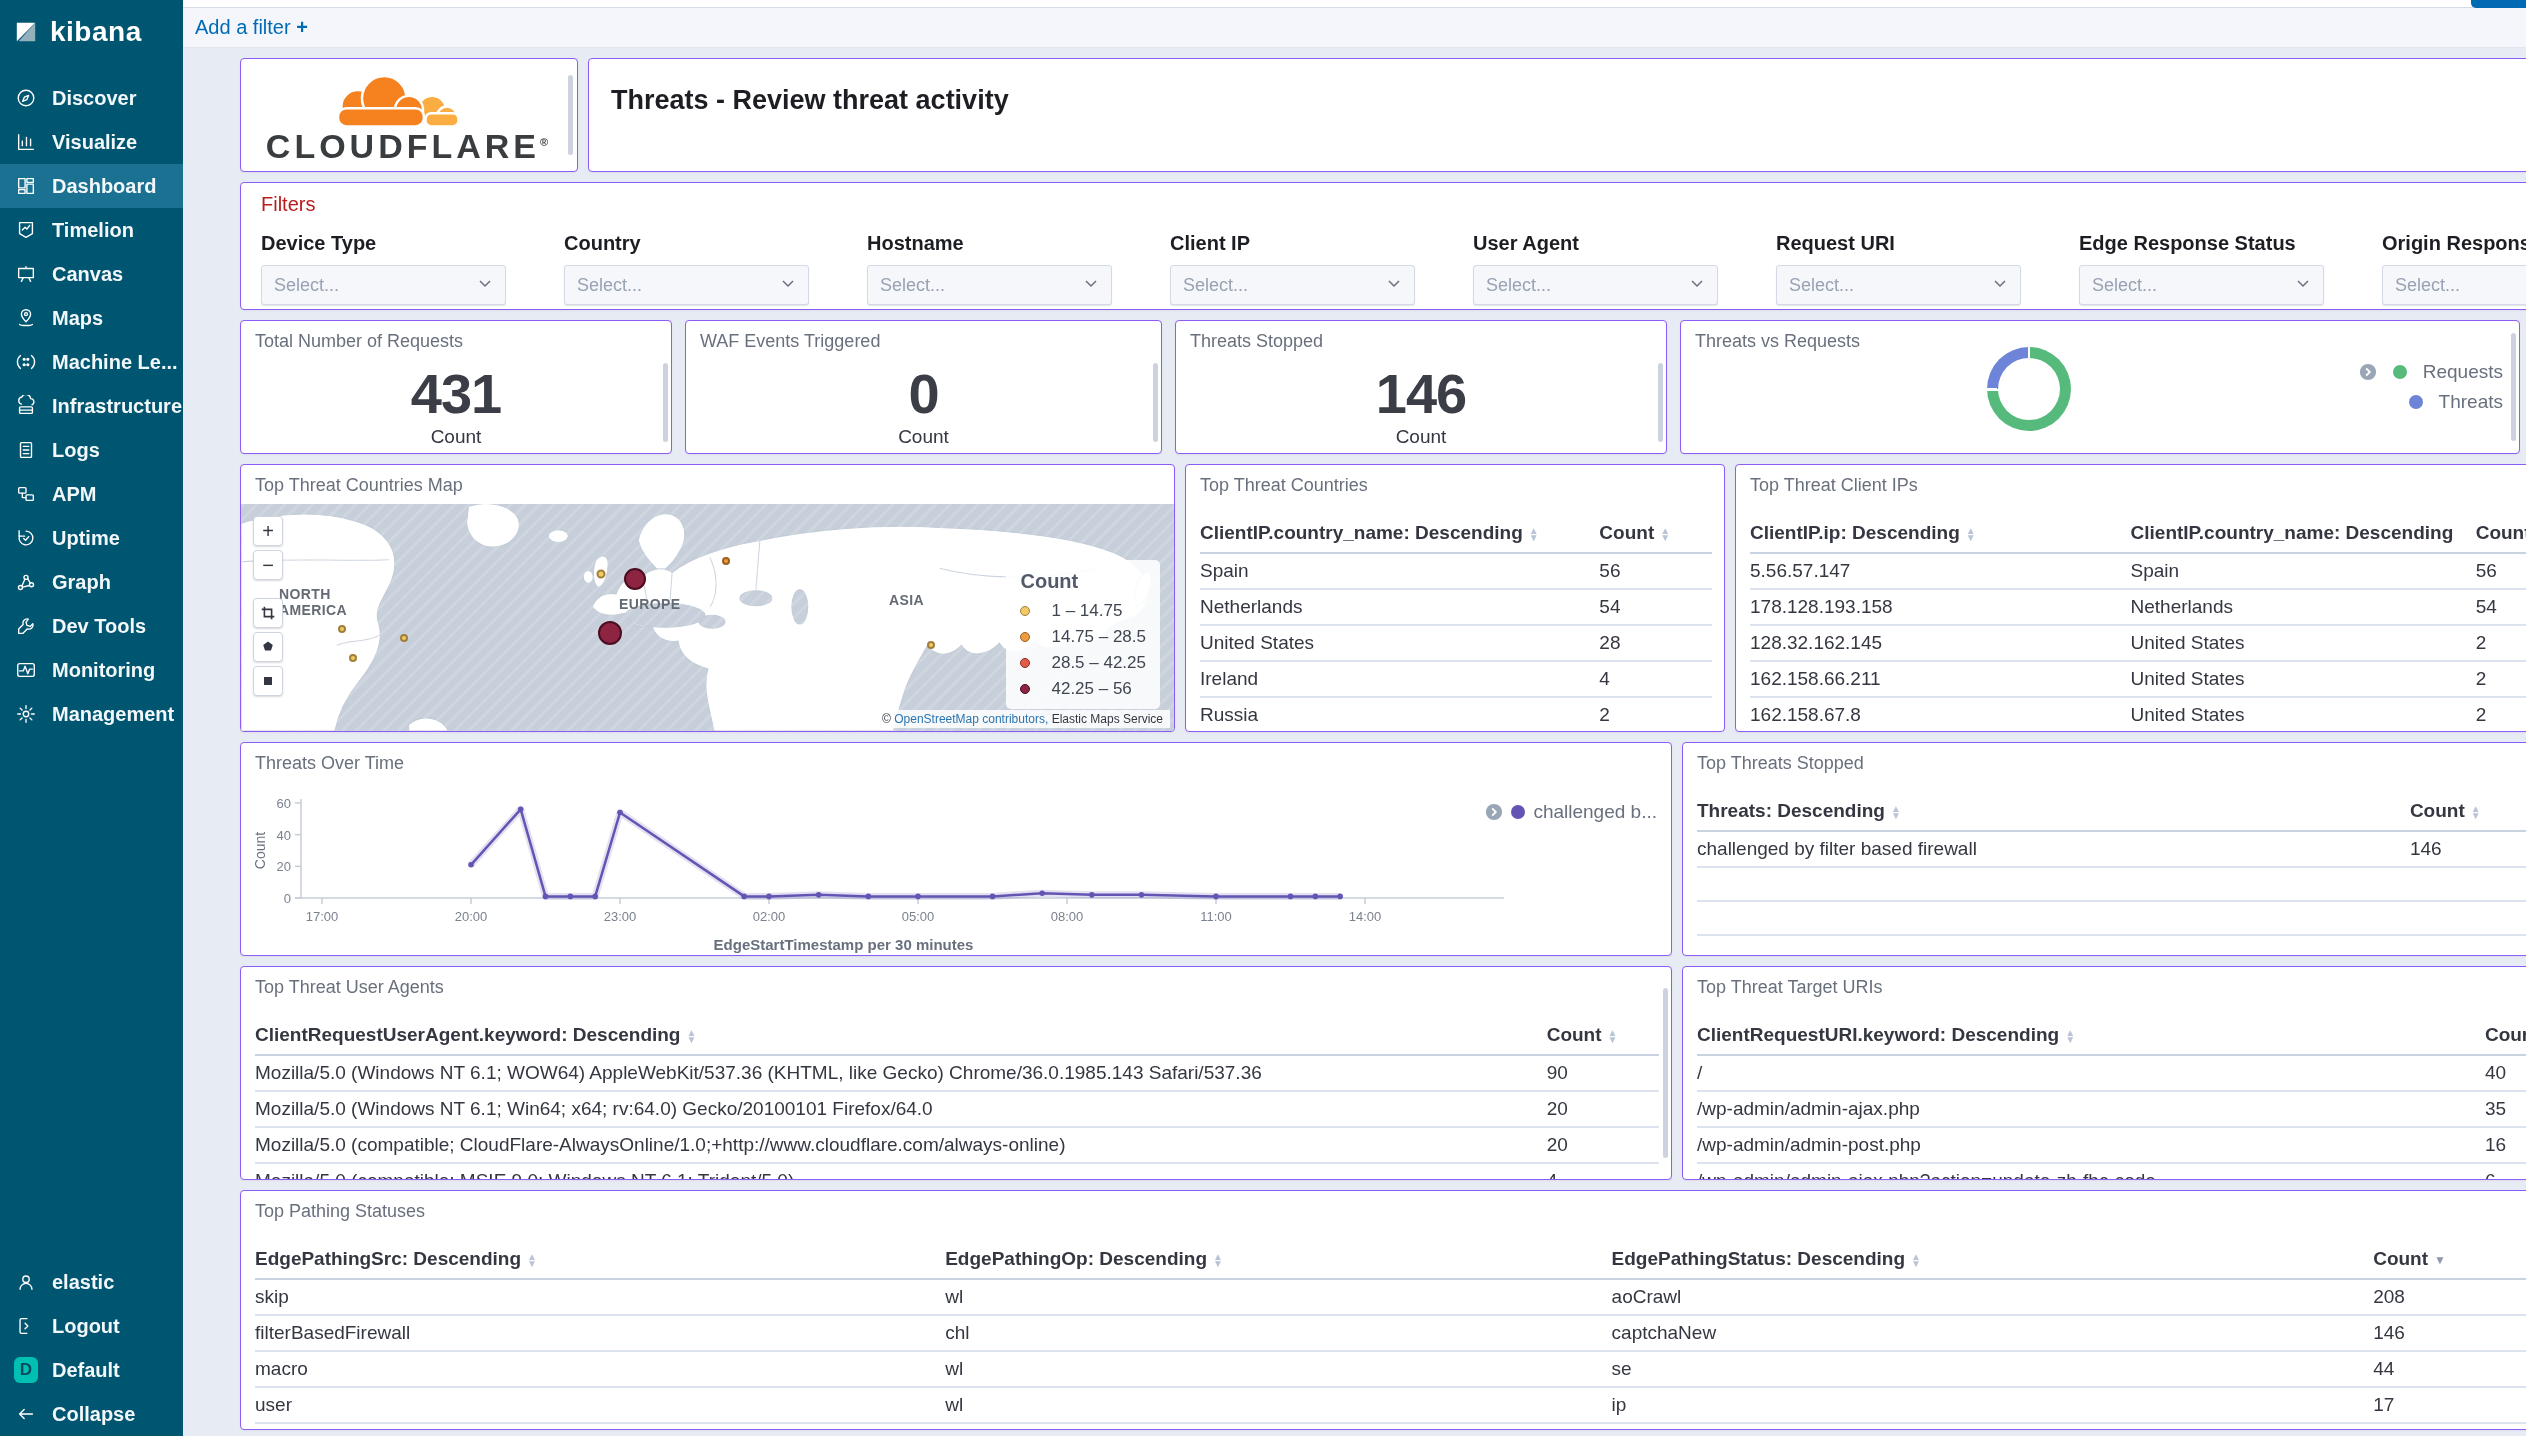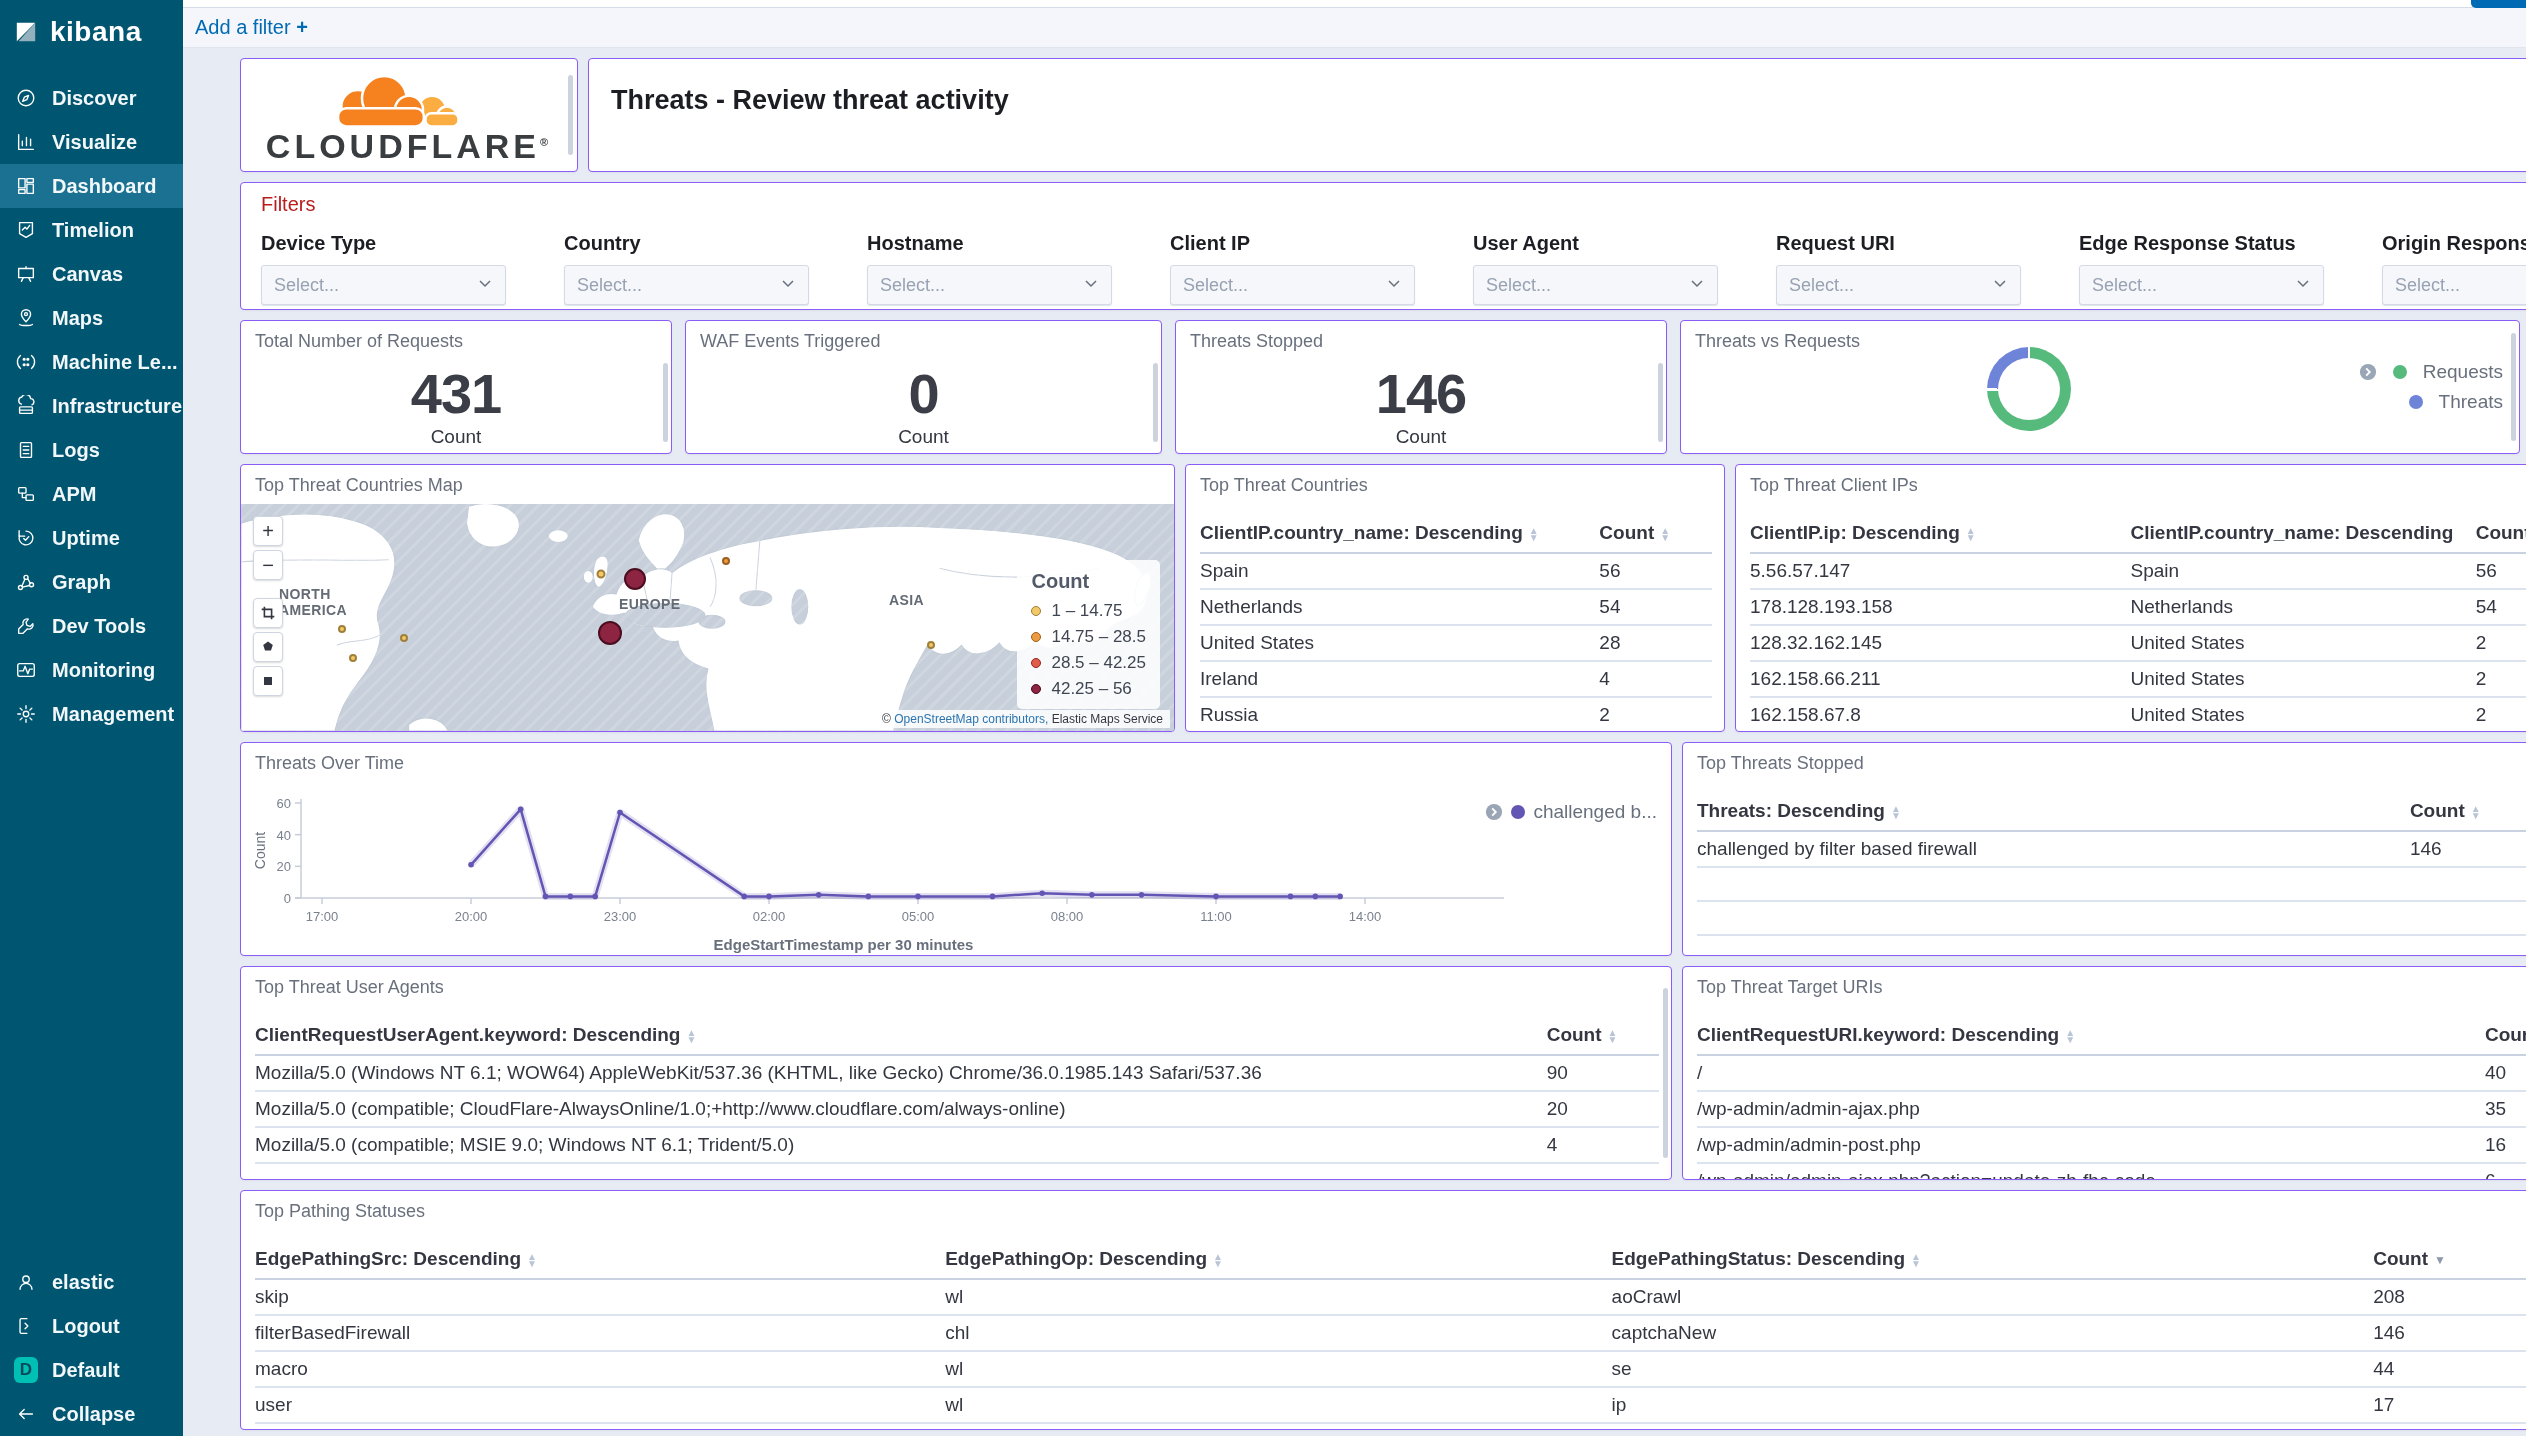--- a/index.html
+++ b/index.html
@@ -74,21 +74,21 @@
   .map::after { content: ""; position: absolute; inset: 0; background: repeating-linear-gradient(135deg, rgba(255,255,255,.14) 0 3px, rgba(255,255,255,0) 3px 10px); pointer-events: none; }
   .map svg.world { position: absolute; inset: 0; width: 100%; height: 100%; }
   .map-label { position: absolute; font-size: 14px; font-weight: 700; color: #646b75; letter-spacing: .4px; z-index: 2; }
   .rl0 { left: 38px; top: 82px; width: 84px; } .rl1 { left: 378px; top: 92px; } .rl2 { left: 648px; top: 88px; }
   .map-ctl { position: absolute; left: 12px; top: 12px; z-index: 3; display: flex; flex-direction: column; gap: 4px; }
   .ctl-btn { width: 30px; height: 30px; background: #fff; border: 1px solid #cfd5e0; border-radius: 4px; box-shadow: 0 1px 2px rgba(0,0,0,.15); display: flex; align-items: center; justify-content: center; font-size: 20px; color: #343741; cursor: pointer; }
   .ctl-gap { height: 10px; }
   .marker { position: absolute; border-radius: 50%; transform: translate(-50%,-50%); z-index: 2; }
   .map-legend { position: absolute; right: 14px; top: 56px; z-index: 3; background: rgba(255,255,255,.88); border-radius: 5px; padding: 10px 14px; }
   .map-legend-title { font-size: 20px; font-weight: 700; color: #525a6a; margin-bottom: 8px; }
-  .mleg-row { display: flex; align-items: center; gap: 10px; font-size: 17px; color: #3f4651; margin-top: 6px; }
+  .mleg-row { display: flex; align-items: center; gap: 21px; font-size: 17px; color: #3f4651; margin-top: 6px; }
   .mleg-dot { width: 10px; height: 10px; border-radius: 50%; }
   .attribution { position: absolute; right: 4px; bottom: 3px; z-index: 3; background: rgba(255,255,255,.85); padding: 2px 7px; font-size: 12px; color: #343741; }
   .attribution a { color: #2c75b0; text-decoration: none; }
 
   
   table.kbn { border-collapse: collapse; margin: 26px 12px 0 14px; width: calc(100% - 26px); table-layout: fixed; }
   table.kbn th { text-align: left; font-size: 19px; font-weight: 700; color: #343741; padding: 0 4px 8px 0; white-space: nowrap; overflow: hidden; }
   table.kbn thead tr { border-bottom: 2px solid #c9d2e0; }
   table.kbn tbody tr { border-bottom: 2px solid #dde3ee; }
   table.kbn td { font-size: 19px; color: #343741; padding: 6px 4px 6px 0; height: 34px; white-space: nowrap; overflow: hidden; }
@@ -776,20 +776,24 @@
                       <span>▼</span>
                     </span></th>
                 </tr>
               </thead>
               <tbody>
                 <tr>
                   <td>Mozilla/5.0 (Windows NT 6.1; WOW64) AppleWebKit/537.36 (KHTML, like Gecko) Chrome/36.0.1985.143 Safari/537.36</td>
                   <td>90</td>
                 </tr>
                 <tr>
+                  <td>Mozilla/5.0 (Windows NT 6.1; Win64; x64; rv:64.0) Gecko/20100101 Firefox/64.0</td>
+                  <td>20</td>
+                </tr>
+                <tr>
                   <td>Mozilla/5.0 (compatible; CloudFlare-AlwaysOnline/1.0;+http://www.cloudflare.com/always-online)</td>
                   <td>20</td>
                 </tr>
                 <tr>
                   <td>Mozilla/5.0 (compatible; MSIE 9.0; Windows NT 6.1; Trident/5.0)</td>
                   <td>4</td>
                 </tr>
               </tbody>
             </table>
           <div class="vscroll" style="right:3px;top:10%;height:80%;"></div>

